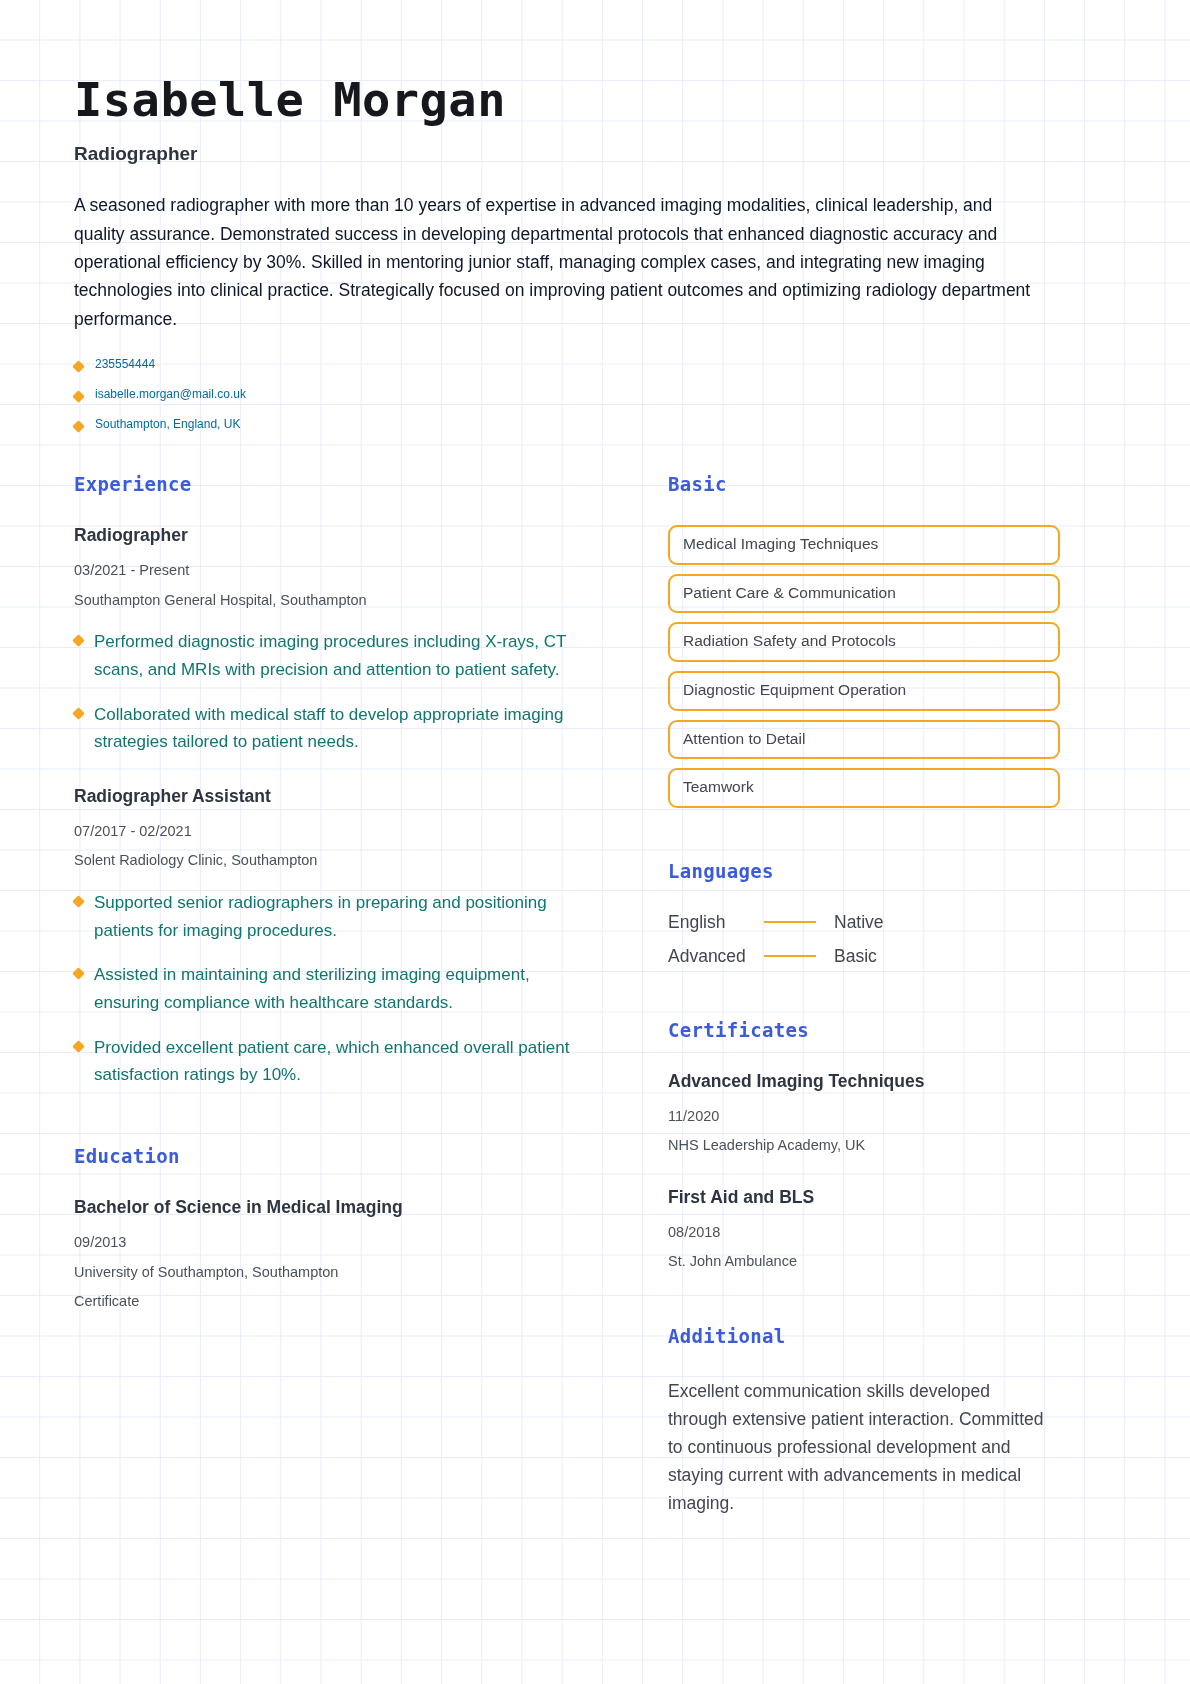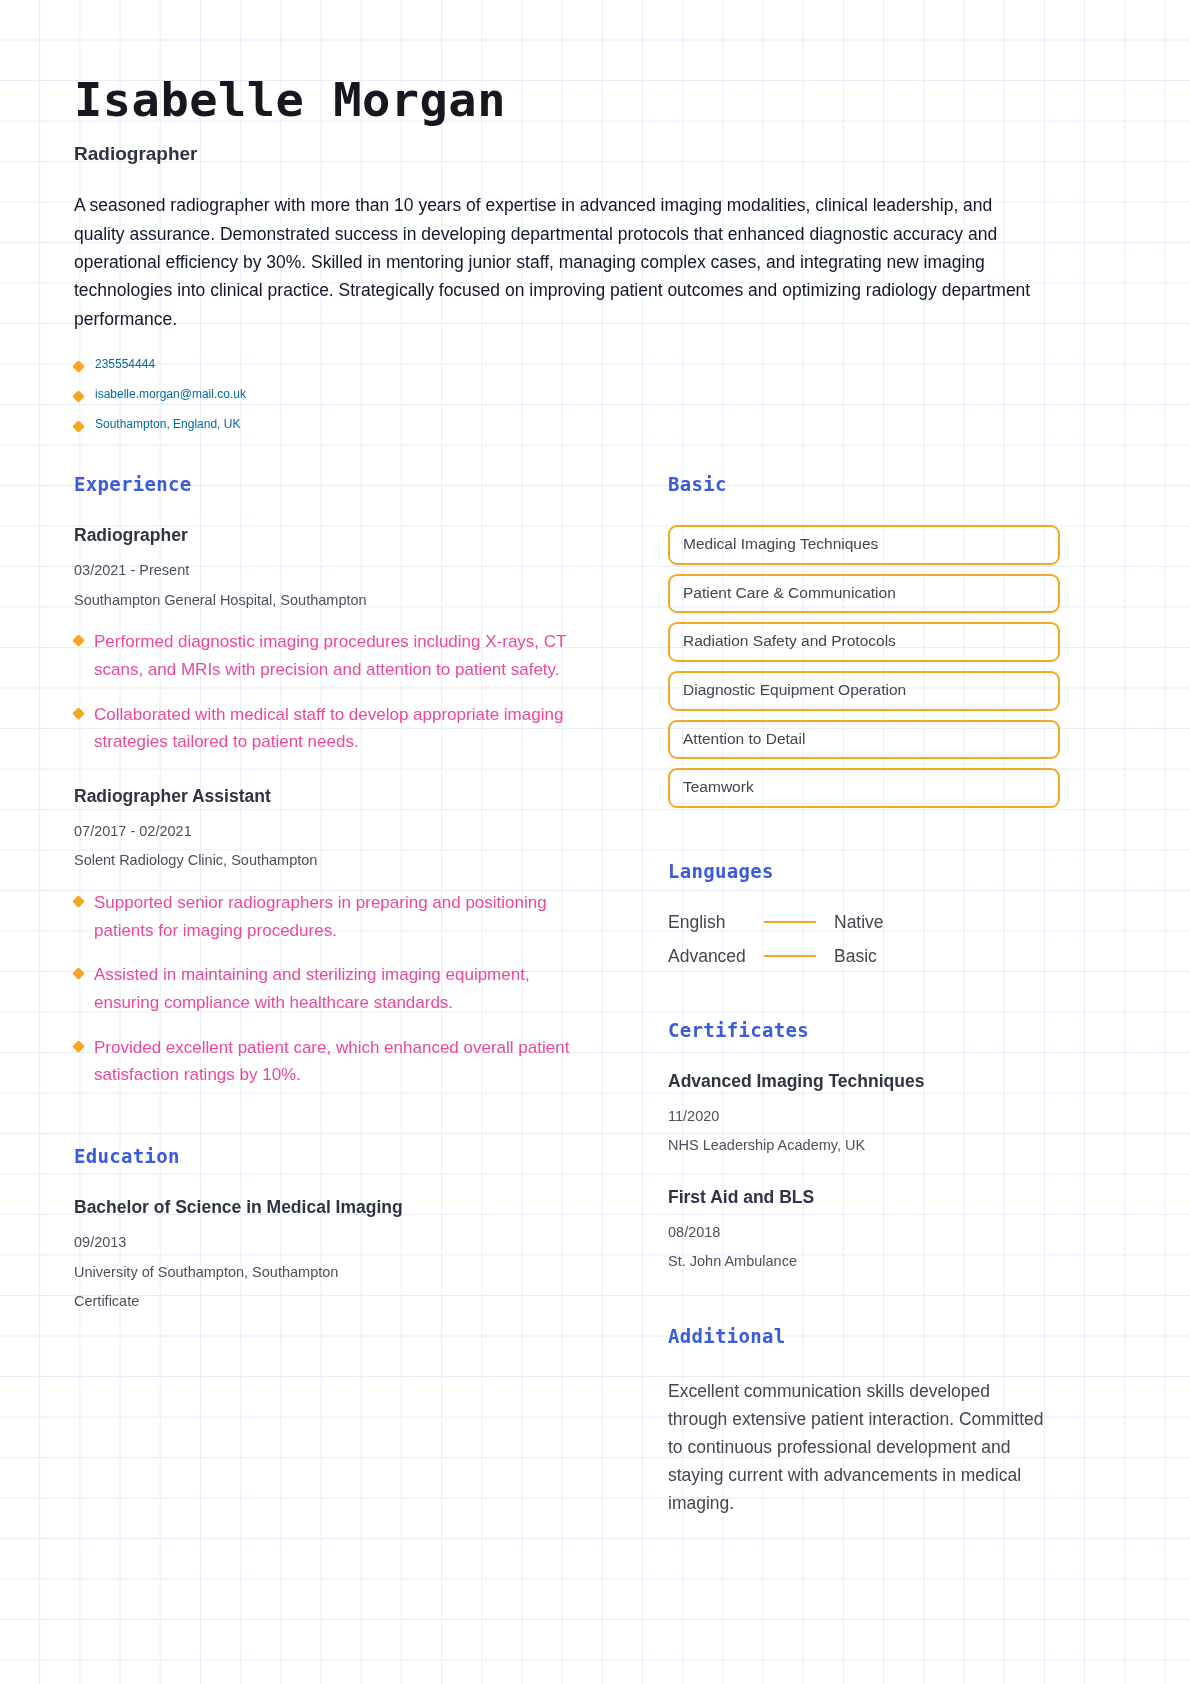--- a/index.html
+++ b/index.html
@@ -116,21 +116,21 @@
   }
   .entry-meta:last-of-type { margin-bottom: 0; }
 
   .bullets { list-style: none; margin-top: 17px; }
 
   .bullet {
     display: flex;
     align-items: flex-start;
     font-size: 17px;
     line-height: 1.63;
-    color: #ec4899;
+    color: #0f766e;
     margin-bottom: 17px;
   }
   .bullet:last-child { margin-bottom: 0; }
   .bullet .diamond { margin-top: 8px; margin-right: 11px; }
 
   
   .chips {
     display: flex;
     flex-wrap: wrap;
     gap: 9px;

